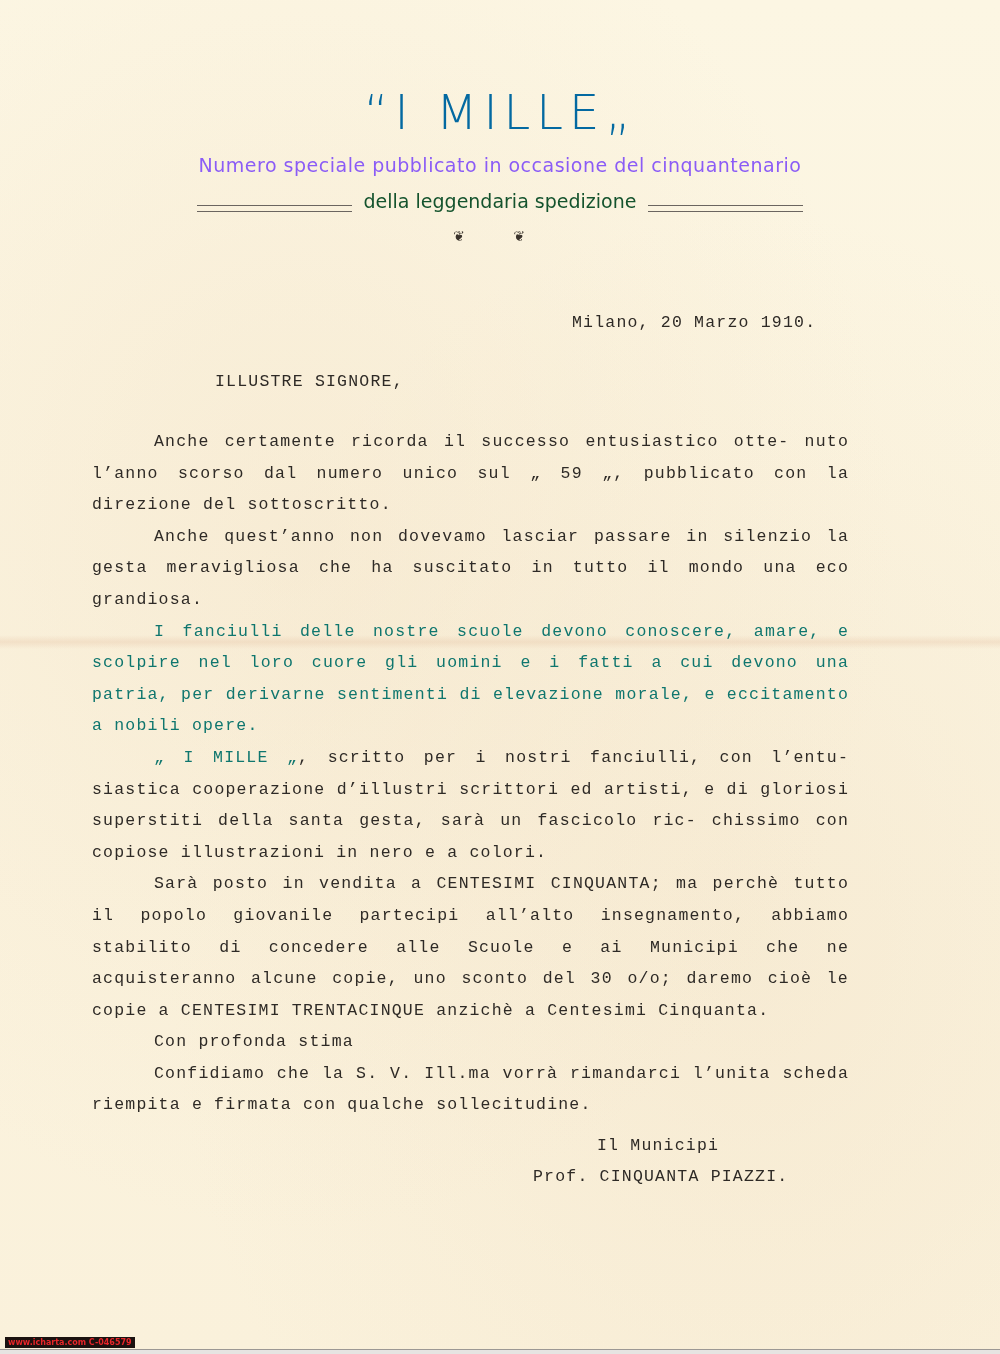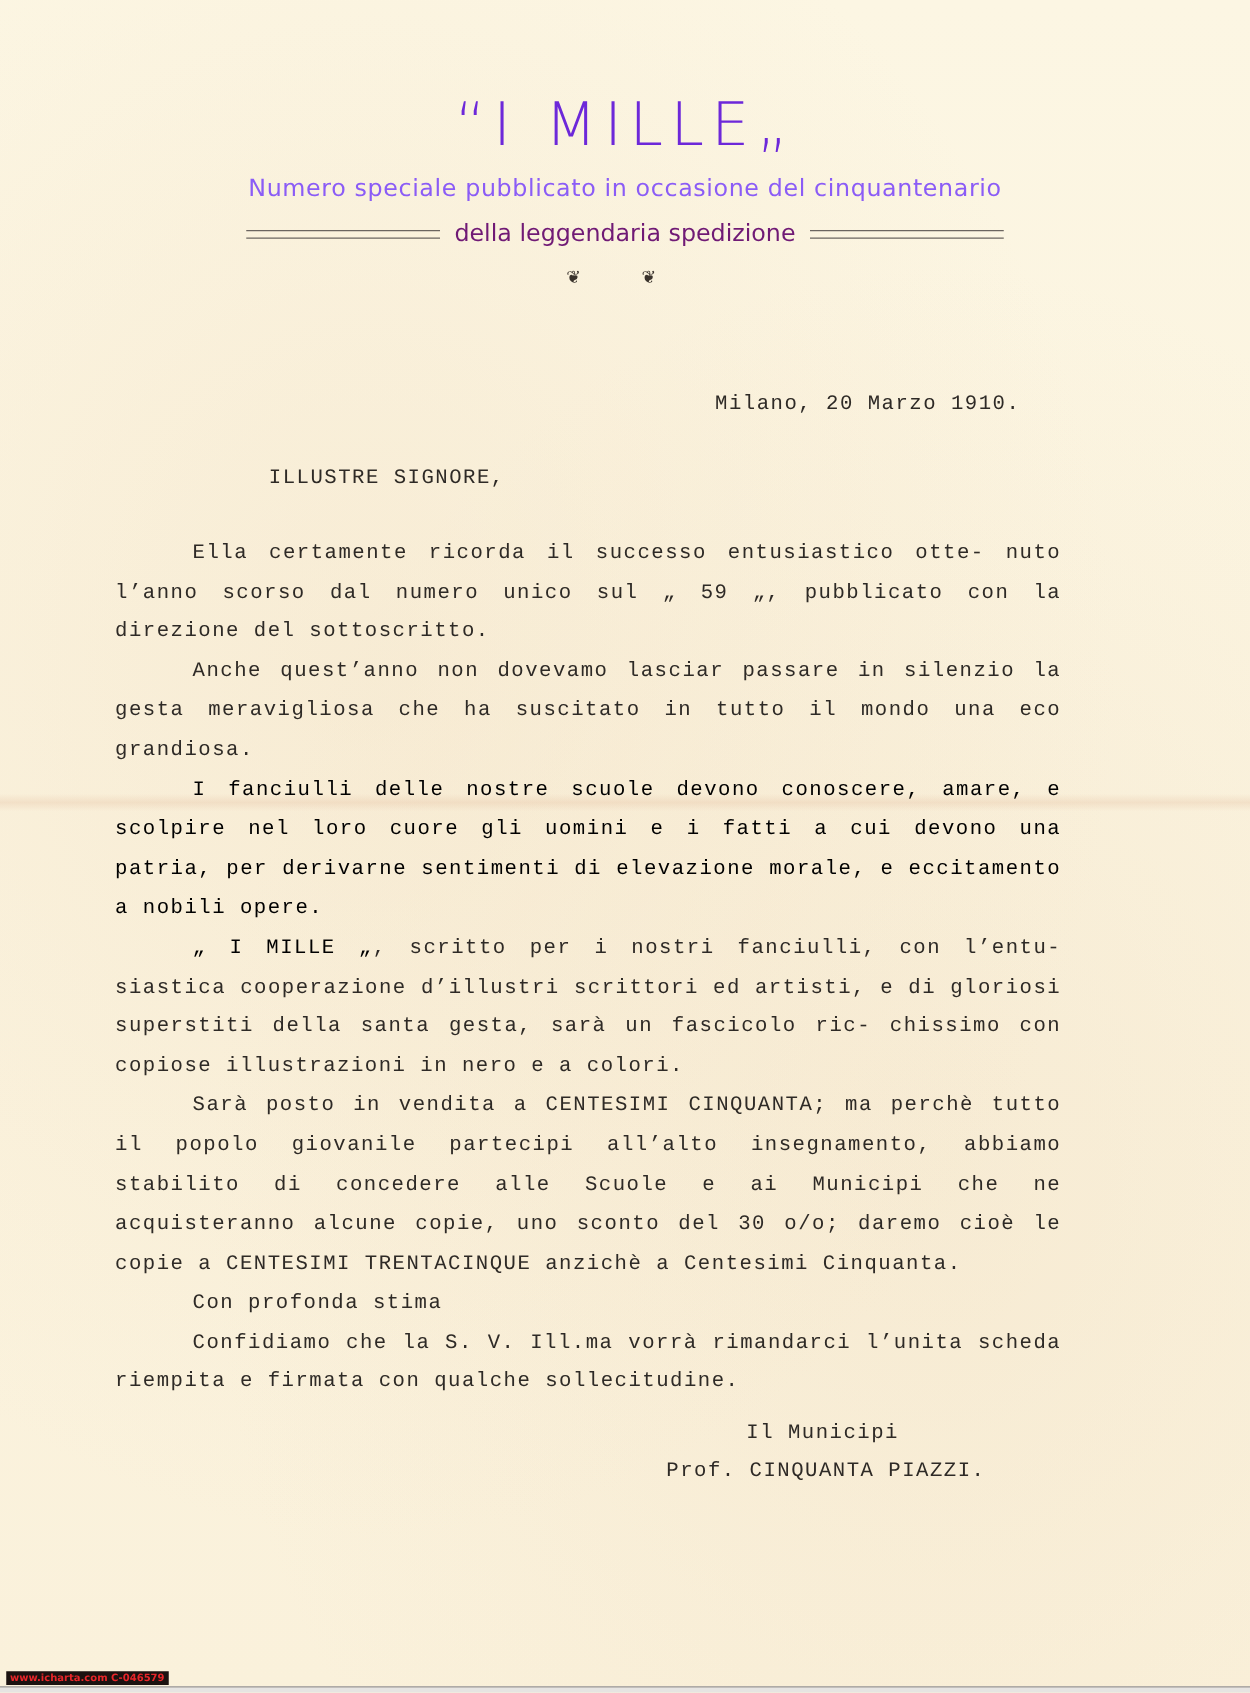--- a/index.html
+++ b/index.html
@@ -10,38 +10,38 @@
         radial-gradient(ellipse at 30% 40%, rgba(240,220,190,0.35) 0%, rgba(251,244,223,0) 60%),
         radial-gradient(ellipse at 75% 70%, rgba(238,218,188,0.30) 0%, rgba(251,244,223,0) 55%),
         linear-gradient(180deg, #fcf6e3 0%, #faf1db 100%);
       color: #2b2622;
     }
     .fold { position: absolute; left: 0; width: 1000px; height: 14px; top: 635px;
       background: linear-gradient(180deg, rgba(230,200,170,0) 0%, rgba(230,195,165,0.35) 50%, rgba(230,200,170,0) 100%); }
     .header { position: absolute; left: 0; top: 70px; width: 1000px; text-align: center; }
     .title {
       font-family: "DejaVu Sans", sans-serif; font-size: 48px; font-weight: 300;
-      letter-spacing: 6px; color: #6d28d9; margin: 0; line-height: 60px;
+      letter-spacing: 6px; color: #0369a1; margin: 12px; line-height: 60px;
     }
     .subtitle {
       font-family: "DejaVu Sans", sans-serif; font-size: 19px; color: #8b5cf6;
       margin-top: 10px; letter-spacing: 0.5px;
     }
-    .subtitle2 { display: flex; align-items: center; justify-content: center; margin-top: 14px;
-      font-family: "DejaVu Sans", sans-serif; font-size: 19px; color: #701a75; }
+    .subtitle2 { display: flex; align-items: flex-end; justify-content: center; margin-top: 14px;
+      font-family: "DejaVu Sans", sans-serif; font-size: 19px; color: #14532d; }
     .rule { width: 155px; height: 5px; border-top: 1.5px solid #6b6560; border-bottom: 1.5px solid #6b6560; margin: 0 12px; }
     .ornaments { margin-top: 16px; font-size: 14px; color: #3a332c; letter-spacing: 22px; font-family: "DejaVu Sans", sans-serif; }
     .mono { font-family: "Liberation Mono", "DejaVu Sans Mono", monospace; font-size: 16.5px; color: #2e2a26; letter-spacing: 1.2px; }
     .date { position: absolute; left: 572px; top: 313px; }
     .salutation { position: absolute; left: 215px; top: 372px; }
     .body { position: absolute; left: 92px; top: 426px; width: 757px; }
     .body p { margin: 0; line-height: 31.6px; text-align: justify; text-align-last: left; }
     .body p .indent { display: inline-block; width: 62px; }
     .ul { text-decoration-thickness: 2px; text-underline-offset: 5px; }
-    .faded { color: #000000; }
+    .faded { color: #0f766e; }
     .sign1 { position: absolute; left: 597px; top: 1136px; }
     .sign2 { position: absolute; left: 533px; top: 1167px; }
     .watermark { position: absolute; left: 5px; top: 1337px; background: #1b1210; color: #e8262a;
       font-family: "DejaVu Sans", sans-serif; font-size: 8px; font-weight: bold; padding: 1px 3px; }
     .bottom-edge { position: absolute; left: 0; top: 1349px; width: 1000px; height: 5px; background: #e6e4e2; border-top: 1px solid #9c9894; }
   </style>
 </head>
 <body>
 
 <div class="fold"></div>
@@ -54,21 +54,21 @@
     <span>della leggendaria spedizione</span>
     <span class="rule"></span>
   </div>
   <div class="ornaments">❦ ❦</div>
 </div>
 
 <div class="mono date">Milano, 20 Marzo 1910.</div>
 <div class="mono salutation">ILLUSTRE SIGNORE,</div>
 
 <div class="mono body">
-  <p><span class="indent"></span><span>Ella certamente ricorda il successo entusiastico otte- nuto l’anno scorso dal numero unico sul </span><span class="ul">„ 59 „</span><span>, pubblicato con la direzione del sottoscritto.</span></p>
+  <p><span class="indent"></span><span>Anche certamente ricorda il successo entusiastico otte- nuto l’anno scorso dal numero unico sul </span><span class="ul">„ 59 „</span><span>, pubblicato con la direzione del sottoscritto.</span></p>
   <p><span class="indent"></span><span>Anche quest’anno non dovevamo lasciar passare in silenzio la gesta meravigliosa che ha suscitato in tutto il mondo una eco grandiosa.</span></p>
   <p class="faded"><span class="indent"></span><span>I fanciulli delle nostre scuole devono conoscere, amare, e scolpire nel loro cuore gli uomini e i fatti a cui devono una patria, per derivarne sentimenti di elevazione morale, e eccitamento a nobili opere.</span></p>
   <p><span class="indent"></span><span class="ul faded">„ I MILLE „</span><span>, scritto per i nostri fanciulli, con l’entu- siastica cooperazione d’illustri scrittori ed artisti, e di gloriosi superstiti della santa gesta, sarà un fascicolo ric- chissimo con copiose illustrazioni in nero e a colori.</span></p>
   <p><span class="indent"></span><span>Sarà posto in vendita a </span><span class="ul">CENTESIMI CINQUANTA</span><span>; ma perchè tutto il popolo giovanile partecipi all’alto insegnamento, abbiamo stabilito di concedere alle Scuole e ai Municipi che ne acquisteranno alcune copie, </span><span class="ul">uno sconto del 30 o/o</span><span>; daremo cioè le copie a </span><span class="ul">CENTESIMI TRENTACINQUE</span><span> anzichè a Centesimi Cinquanta.</span></p>
   <p><span class="indent"></span><span>Con profonda stima</span></p>
   <p><span class="indent"></span><span>Confidiamo che la S. V. Ill.ma vorrà rimandarci l’unita scheda riempita e firmata con qualche sollecitudine.</span></p>
 </div>
 
 <div class="mono sign1">Il Municipi</div>
 <div class="mono sign2">Prof. CINQUANTA PIAZZI.</div>

